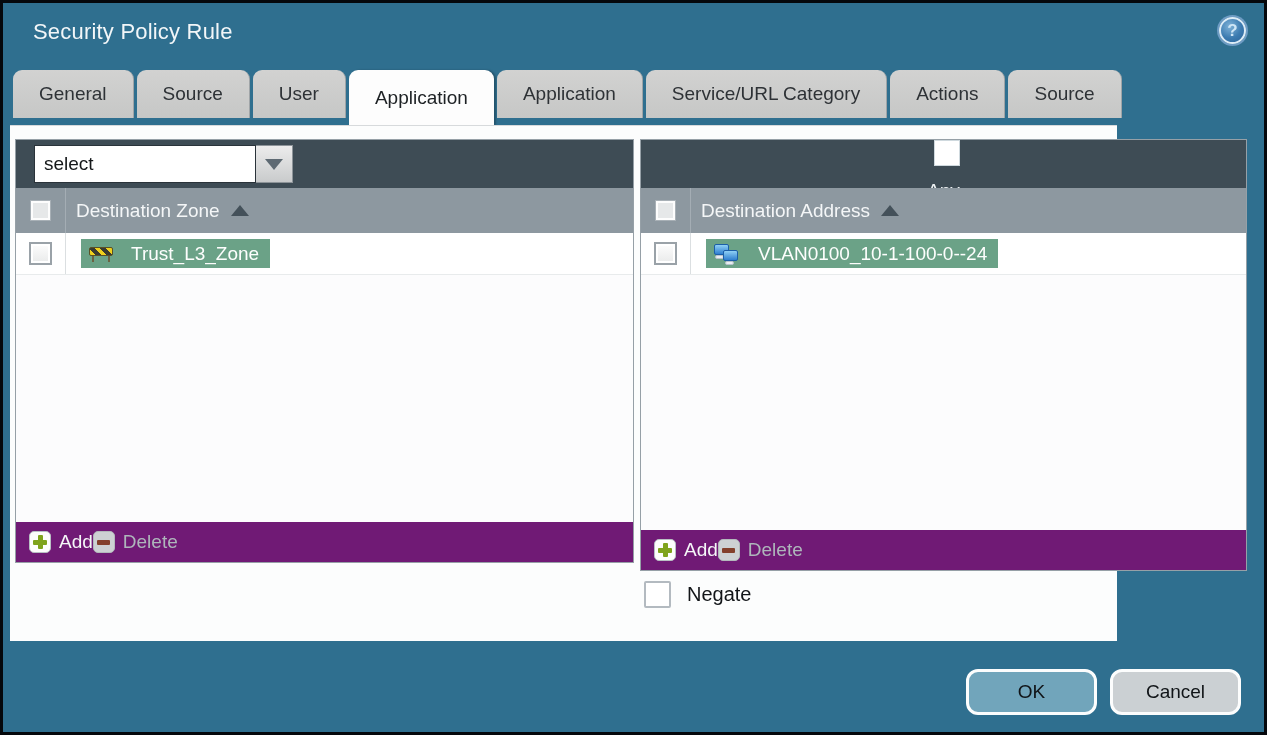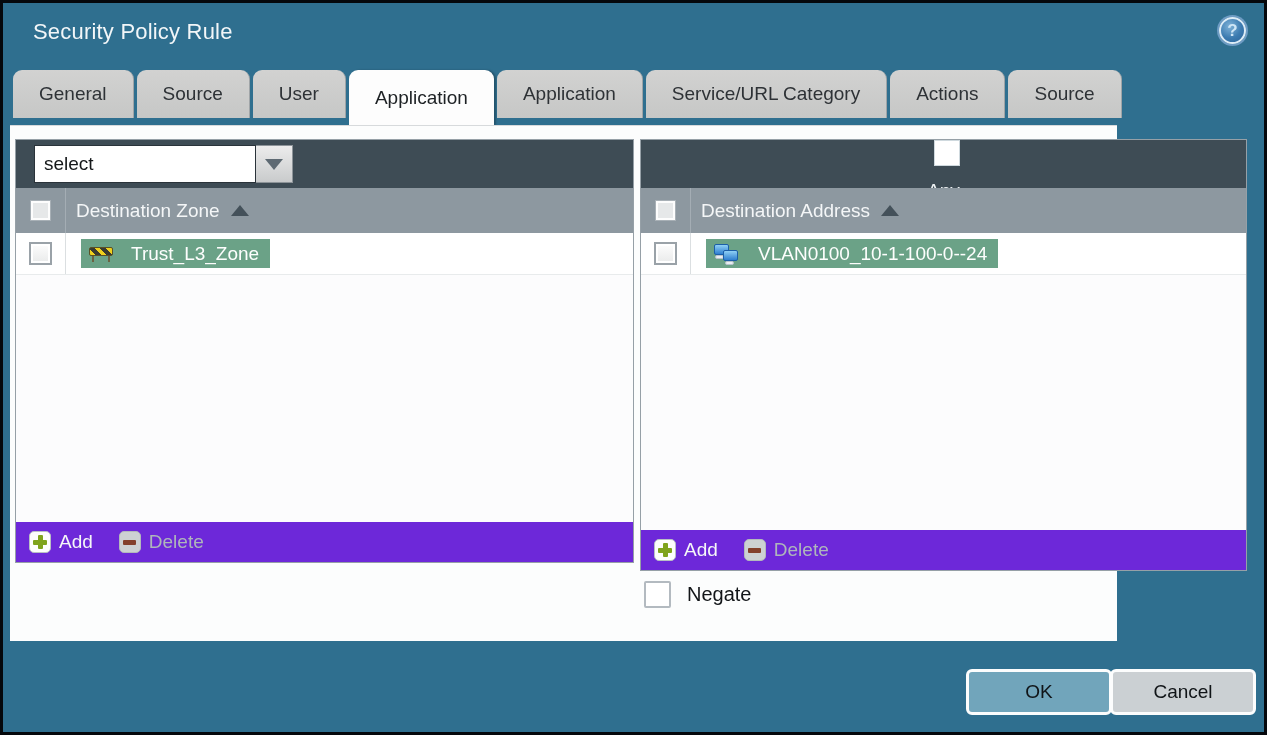--- a/index.html
+++ b/index.html
@@ -155,22 +155,22 @@
   .network-icon .pc.back  { left: 0; top: 0; }
   .network-icon .pc.front { left: 9px; top: 6px; }
   .network-icon .base {
     position: absolute; width: 9px; height: 4px; border-radius: 2px;
     background: #e9eef2; border: 1px solid #b7c2cc;
   }
   .network-icon .base.back  { left: 1px; top: 11px; }
   .network-icon .base.front { left: 11px; top: 17px; }
 
   .panel-footer {
-    height: 40px; background: #6d28d9; flex: none;
-    display: flex; gap: 26px; padding: 0 13px;
+    height: 40px; background: #701a75; flex: none;
+    display: flex; padding: 0 13px;
   }
   .footer-button { display: flex; align-items: center; gap: 8px; cursor: pointer; }
   .icon-chip {
     width: 22px; height: 22px; border-radius: 5px;
     display: flex; align-items: center; justify-content: center;
   }
   .add-icon { background: #fdfdfc; border: 1px solid #b9c0c4; position: relative; }
   .add-icon::before, .add-icon::after { content: ""; position: absolute; background: #7fa31c; border-radius: 1px; }
   .add-icon::before { width: 14px; height: 5px; }
   .add-icon::after  { width: 5px;  height: 14px; }
@@ -185,22 +185,22 @@
     position: absolute; left: 634px; top: 455px;
     display: flex; align-items: center; gap: 16px;
   }
   .negate-checkbox {
     width: 27px; height: 27px; border: 2px solid #b3bac0; border-radius: 2px;
   }
   .negate-label { color: #121518; font-size: 20px; }
 
   
   .dialog-button {
-    position: absolute; top: 666px; width: 146px; height: 46px;
-    border: 3px solid #fcfdfd; border-radius: 6px;
+    position: absolute; top: 666px; width: 131px; height: 46px;
+    border: 3px solid #fcfdfd; border-radius: 12px;
     font-family: "Liberation Sans", sans-serif; font-size: 19px; color: #101417;
     display: flex; align-items: center; justify-content: center; cursor: pointer;
   }
   .ok-button { left: 963px; background: #71a5bb; }
   .cancel-button { left: 1107px; background: #cbd0d3; }
 </style>
 </head>
 <body>
 
 <div class="dialog">

